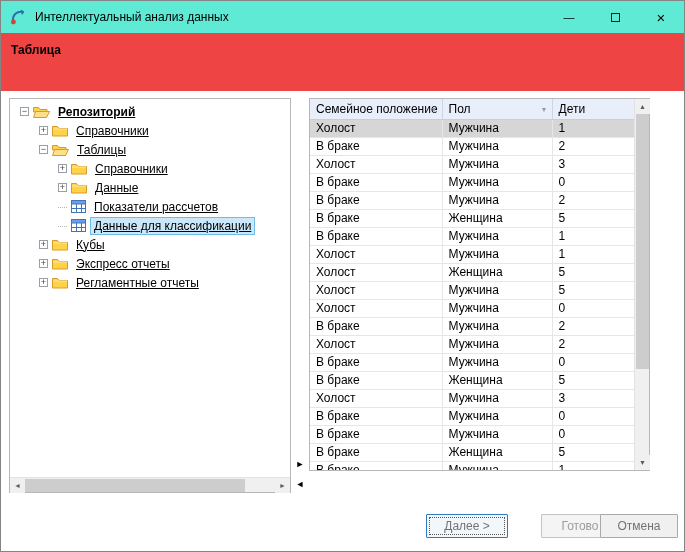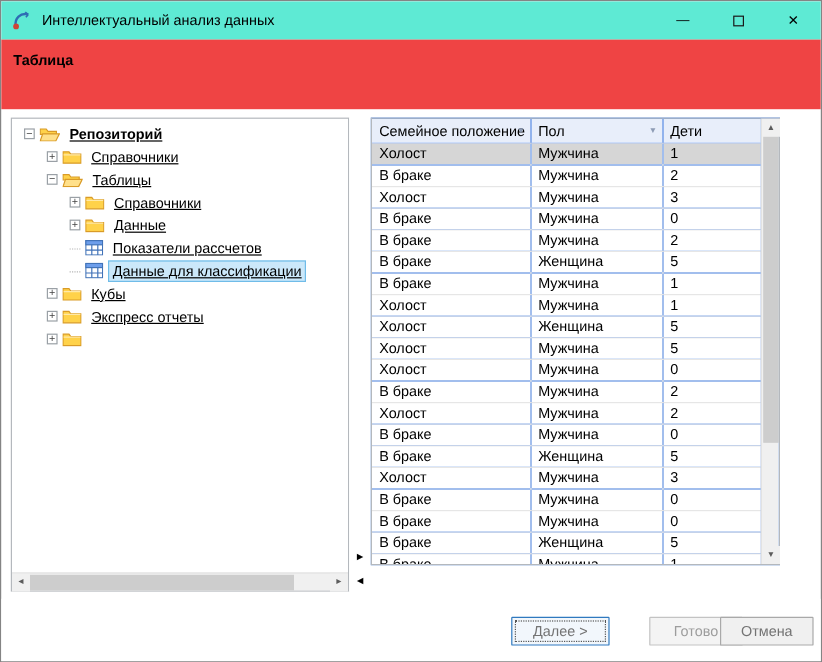--- a/index.html
+++ b/index.html
@@ -249,20 +249,21 @@
           <span class="tree-label">Экспресс отчеты</span>
         </div>
         <div class="tree-row" style="padding-left: 29px;">
           <span class="expander">+</span>
           <span class="tree-icon">
             <svg width="16" height="13" viewBox="0 0 16 13">
               <path d="M0.5 2.5 h5 l1.5 2 h8.5 v7.5 h-15 z" fill="#ffd24a" stroke="#d99b27"></path>
               <path d="M1 5 h14" stroke="#ffe9a8"></path>
             </svg>
           </span>
+          <span class="tree-label">Регламентные отчеты</span>
         </div>
       </div>
     <div class="hscroll">
       <div class="sb-btn left">◄</div>
       <div class="sb-thumb"></div>
       <div class="sb-btn right">►</div>
     </div>
   </div>
 
   <div class="splitter">

